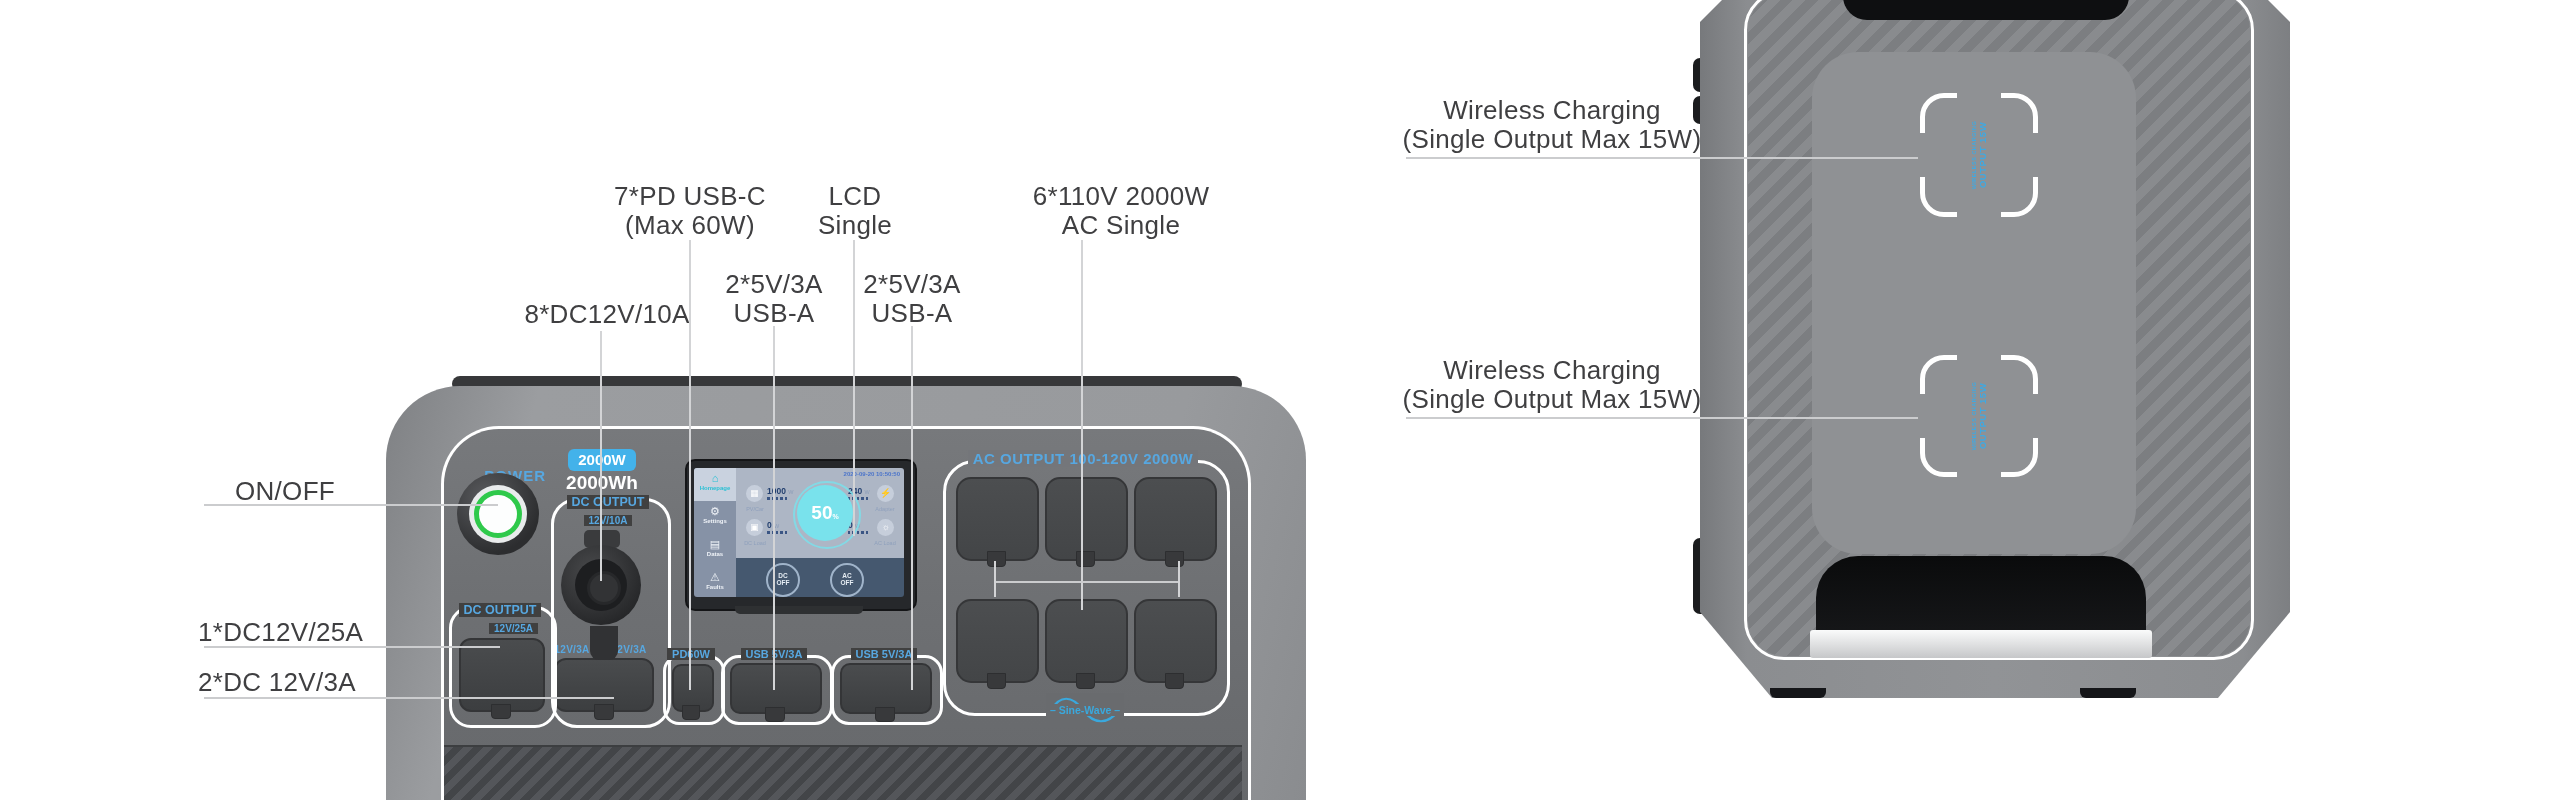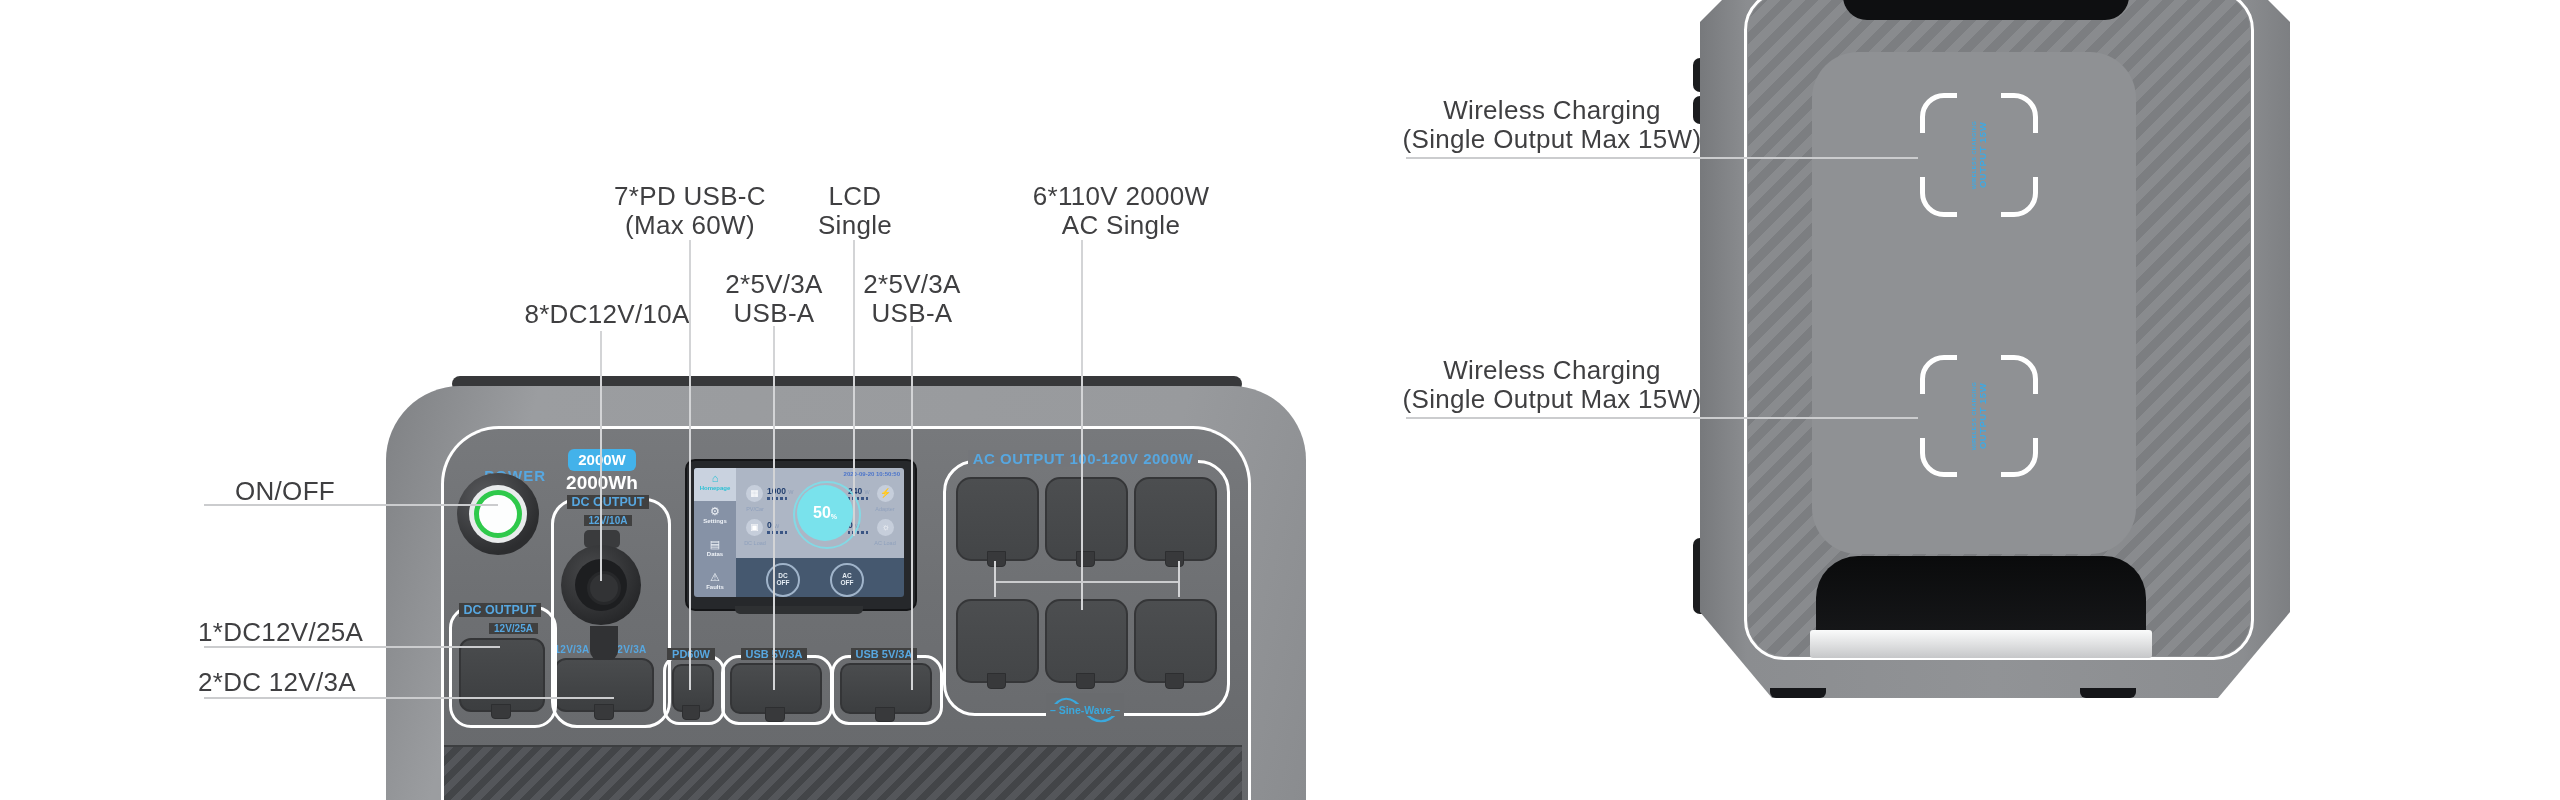--- a/index.html
+++ b/index.html
@@ -185,21 +185,21 @@
         <div class="slab" style="left:131px;top:38px;">Adapter</div>
 
         <div class="sval" style="left:112px;top:52px;"><span>0</span>
           <span class="sunit">W</span></div>
         <div class="sicon" style="left:141px;top:51px;">☼</div>
         <div class="dots" style="left:112px;top:63px;"></div>
         <div class="slab" style="left:131px;top:72px;">AC Load</div>
 
         <div class="gauge-ring"></div>
         <div class="gauge">
-          <span style="font-size:16px;">50</span>
+          <span style="font-size:19px;">50</span>
           <span style="font-size:7px;margin-top:6px;">%</span>
         </div>
 
         <div class="obtn" style="left:30px;">
           <span style="width:17px;">DC OFF</span>
         </div>
         <div class="obtn" style="left:94px;">
           <span style="width:17px;">AC OFF</span>
         </div>
       </div>

